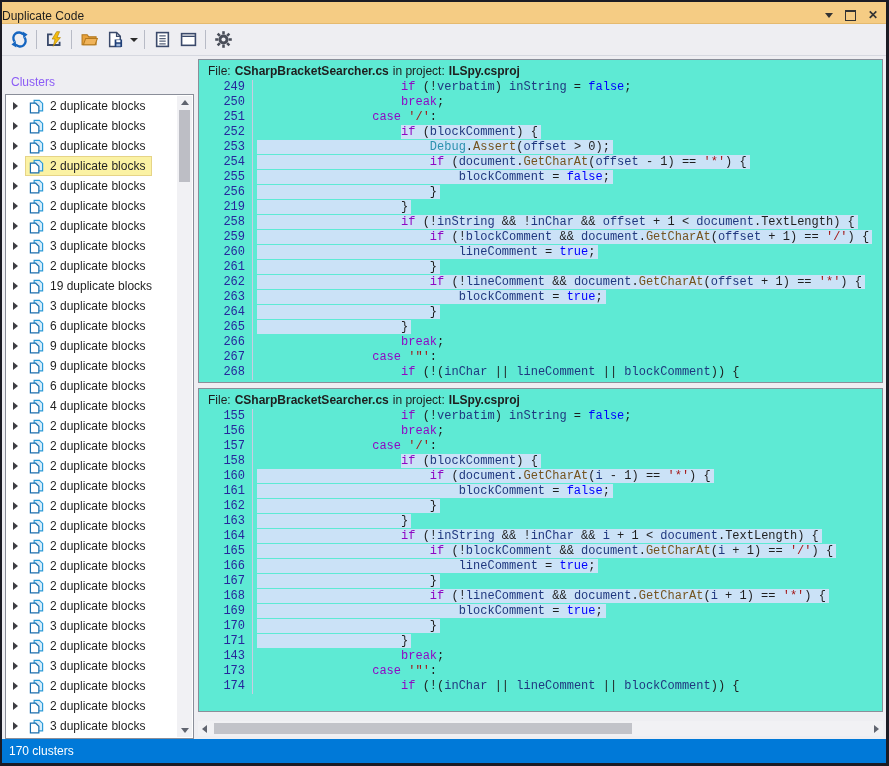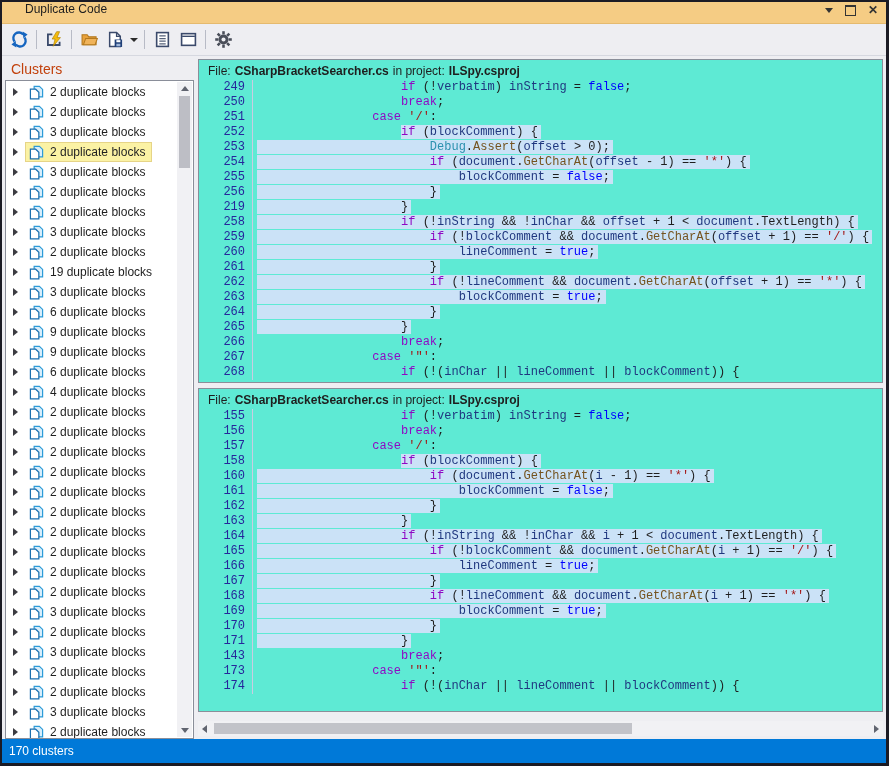--- a/index.html
+++ b/index.html
@@ -3,39 +3,39 @@
 <meta charset="utf-8">
 <style>
   html,body{margin:0;padding:0;background:#ffffff;}
   .window{
     width:889px;height:766px;box-sizing:border-box;
     border:solid #1b1b24;border-width:2px 3px 3px 2px;
     background:#EEEEF2;display:flex;flex-direction:column;
     font-family:"Liberation Sans",sans-serif;overflow:hidden;
   }
   
-  .titlebar{flex:0 0 21px;background:var(--c-titlebar_bg);display:flex;align-items:flex-start;
-    padding:0 8px 0 23px;border-bottom:1px solid #E2B express;border-bottom:1px solid #E5BA6F;gap:20px;}
+  .titlebar{flex:0 0 21px;background:var(--c-titlebar_bg);display:flex;align-items:flex-end;
+    padding:0 8px 0 0;border-bottom:1px solid #E2B express;border-bottom:1px solid #E5BA6F;gap:20px;}
   .titlebar-title{font-size:12px;color:#1e1e1e;}
   .titlebar-btns{margin-left:auto;display:flex;align-items:center;gap:12px;}
   .tb-caret{width:0;height:0;border-left:4px solid transparent;border-right:4px solid transparent;border-top:5px solid #333;}
   .tb-max{width:9px;height:8px;border:1px solid #333;border-top:2px solid #333;background:transparent;}
   .tb-close{font-size:12px;font-weight:bold;color:#333;line-height:10px;}
   .titlebar-btn{display:flex;align-items:center;justify-content:center;height:16px;}
   
   .toolbar{flex:0 0 31px;display:flex;align-items:center;padding:0 4px;background:#EEEEF2;
     border-bottom:1px solid #D6D8E0;}
   .tool-btn{width:26px;height:24px;display:flex;align-items:center;justify-content:center;}
   .tool-sep{width:1px;height:19px;background:#B8BBC6;margin:0 4px;}
   .caret-down{width:0;height:0;border-left:4px solid transparent;border-right:4px solid transparent;border-top:4px solid #2b2b2b;margin-left:2px;}
   .dd-btn{width:12px;height:24px;display:flex;align-items:center;}
   
   .content{flex:1;display:flex;padding:2px 3px 0 3px;min-height:0;}
   .sidebar{flex:0 0 189px;display:flex;flex-direction:column;min-height:0;}
-  .sidebar-header{flex:0 0 19px;font-size:14px;color:#c2410c;padding:3px 0 0 6px;}
+  .sidebar-header{flex:0 0 19px;font-size:12px;color:#8b5cf6;padding:3px 0 0 6px;margin-top:14px;}
   .listbox{flex:1;border:1px solid #8A8E99;background:#fff;position:relative;overflow:hidden;}
   .tree{position:absolute;top:1px;left:0;right:16px;bottom:0;overflow:hidden;}
   .tree-item{height:20px;display:flex;align-items:center;padding-left:7px;}
   .expander{width:0;height:0;border-top:4px solid transparent;border-bottom:4px solid transparent;border-left:5px solid #3c3c42;margin-right:7px;flex:0 0 auto;}
   .row-body{display:flex;align-items:center;height:18px;padding:0 6px 0 3px;border:1px solid transparent;}
   .tree-item.selected .row-body{background:var(--c-selected_item);border-color:#E6D487;}
   .doc-icon{width:15px;height:15px;margin-right:6px;flex:0 0 auto;}
   .tree-label{font-size:12px;color:#1e1e1e;white-space:nowrap;}
   
   .vscroll{position:absolute;top:1px;right:1px;bottom:1px;width:15px;background:#F1F1F4;}

